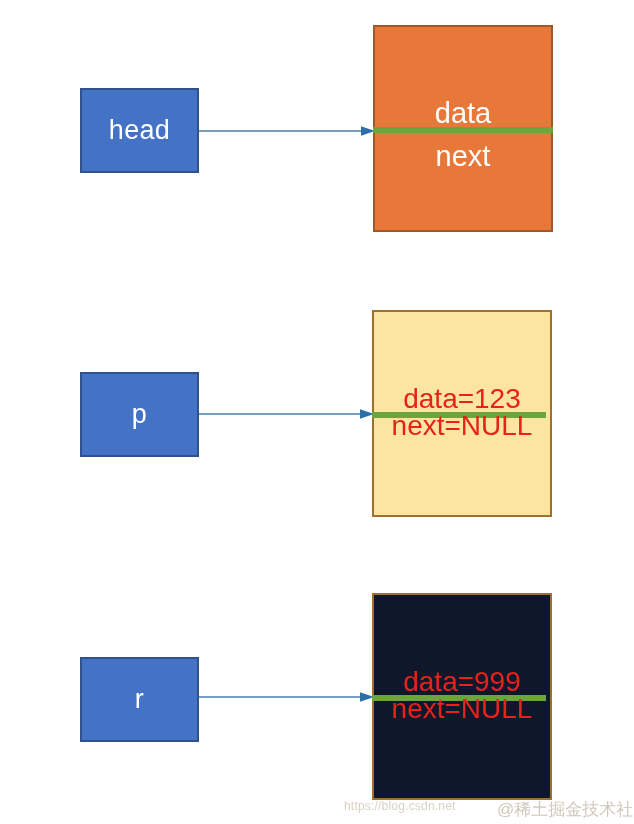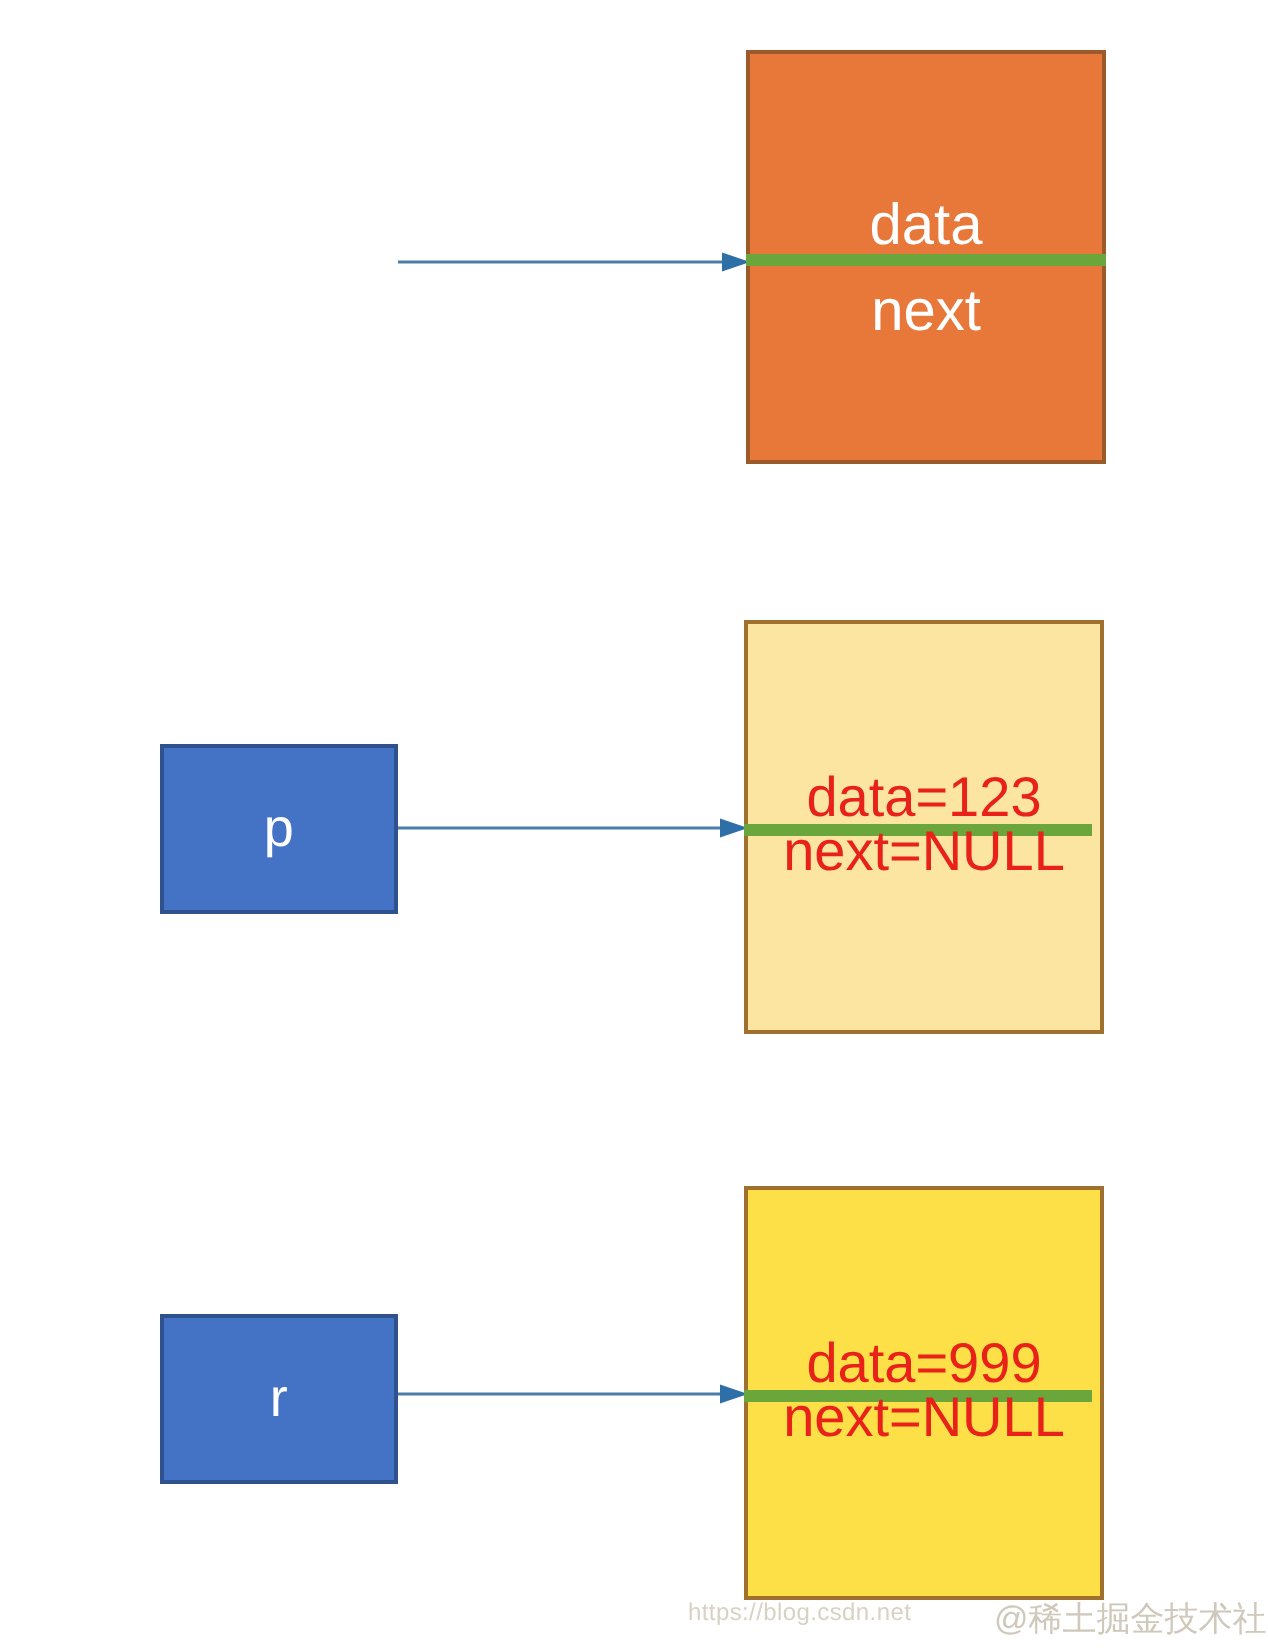--- a/index.html
+++ b/index.html
@@ -51,21 +51,21 @@
     background: #E8773A;
     border: 2px solid #9C5A2A;
   }
   .node-2 {
     left: 372px; top: 310px;
     background: #FCE5A0;
     border: 2px solid #A0702E;
   }
   .node-3 {
     left: 372px; top: 593px;
-    background: #fde047;
+    background: #0f172a;
     border: 2px solid #A0702E;
   }
 
   
   .node-text {
     position: absolute;
     left: 0;
     width: 100%;
     text-align: center;
     line-height: 1;
@@ -129,20 +129,23 @@
     font-size: 17px;
     color: #cfc8bb;
     white-space: nowrap;
   }
 </style>
 </head>
 <body>
 
 <div id="canvas">
 
+  <div class="ptr-box ptr-head">
+    <span>head</span>
+  </div>
 
   <div class="arrow" style="left:199px; top:126px; width:176px;">
     <svg width="176" height="10" viewBox="0 0 176 10">
       <line x1="0" y1="5" x2="166" y2="5" stroke="#4A7EA8" stroke-width="1.6"></line>
       <polygon points="162,0.2 176,5 162,9.8" fill="#2F6FA8"></polygon>
     </svg>
   </div>
 
   <div class="node node-1">
     <div class="node-text row-data">data</div>

